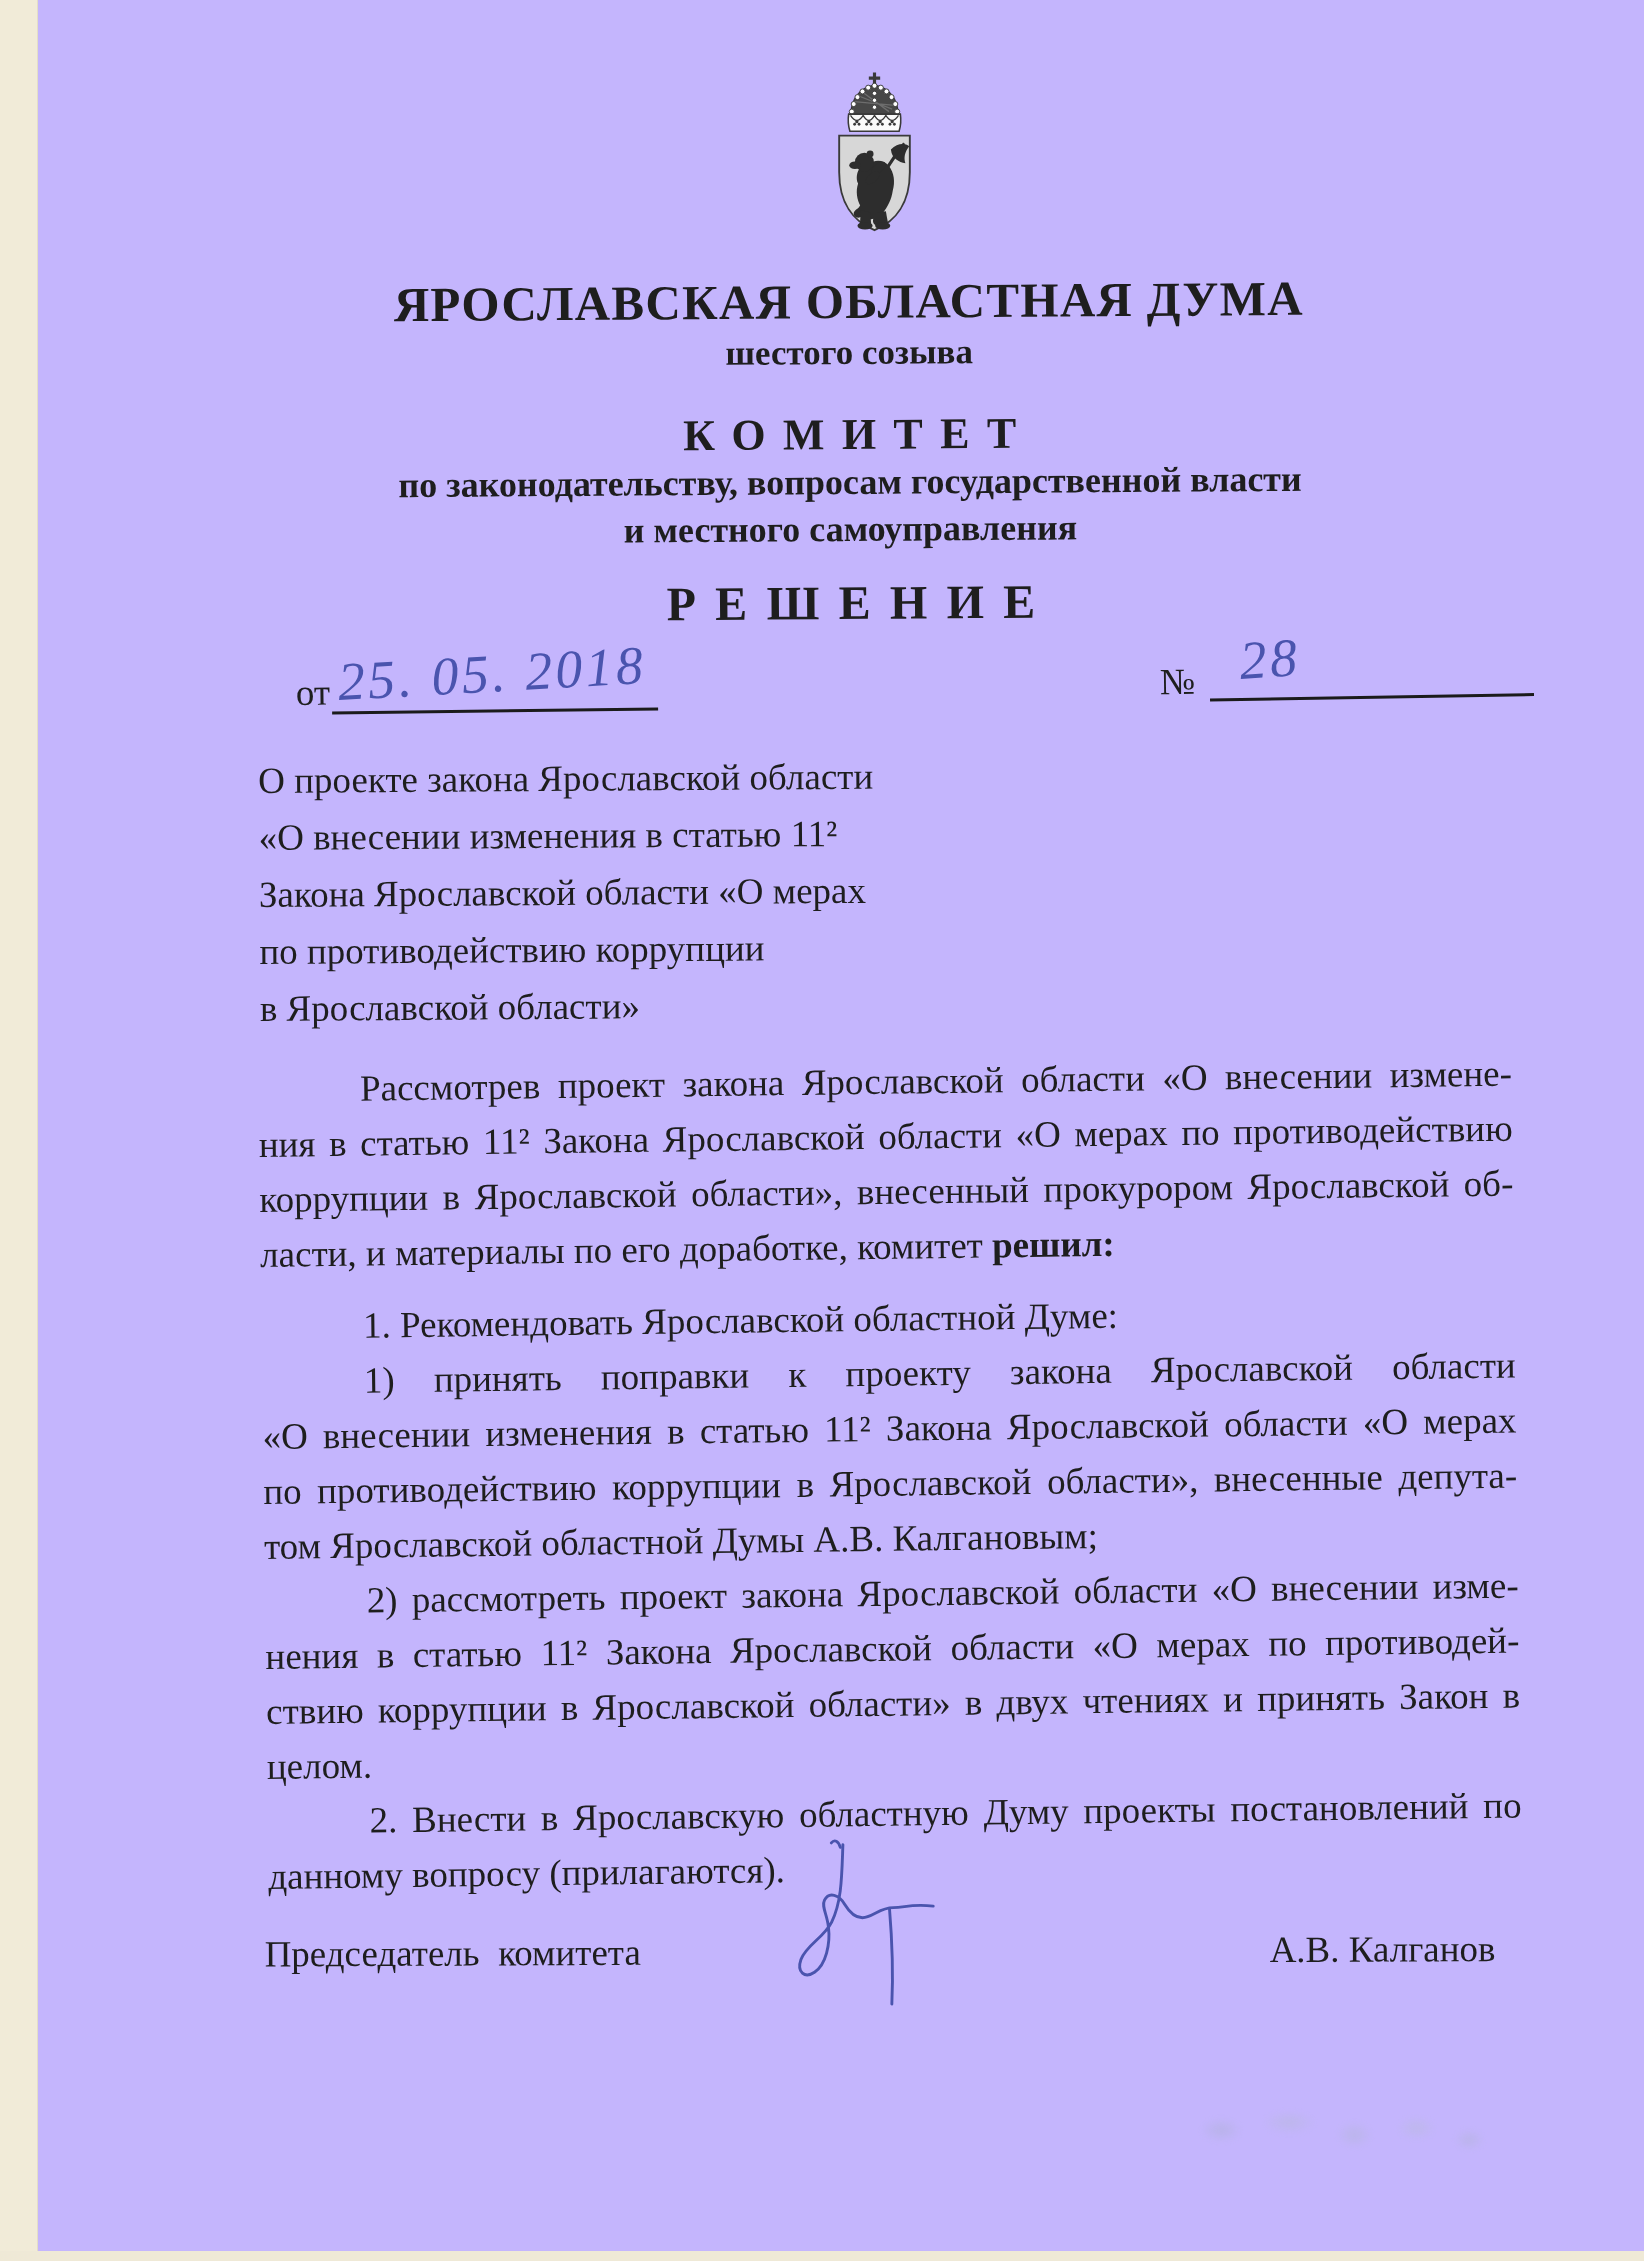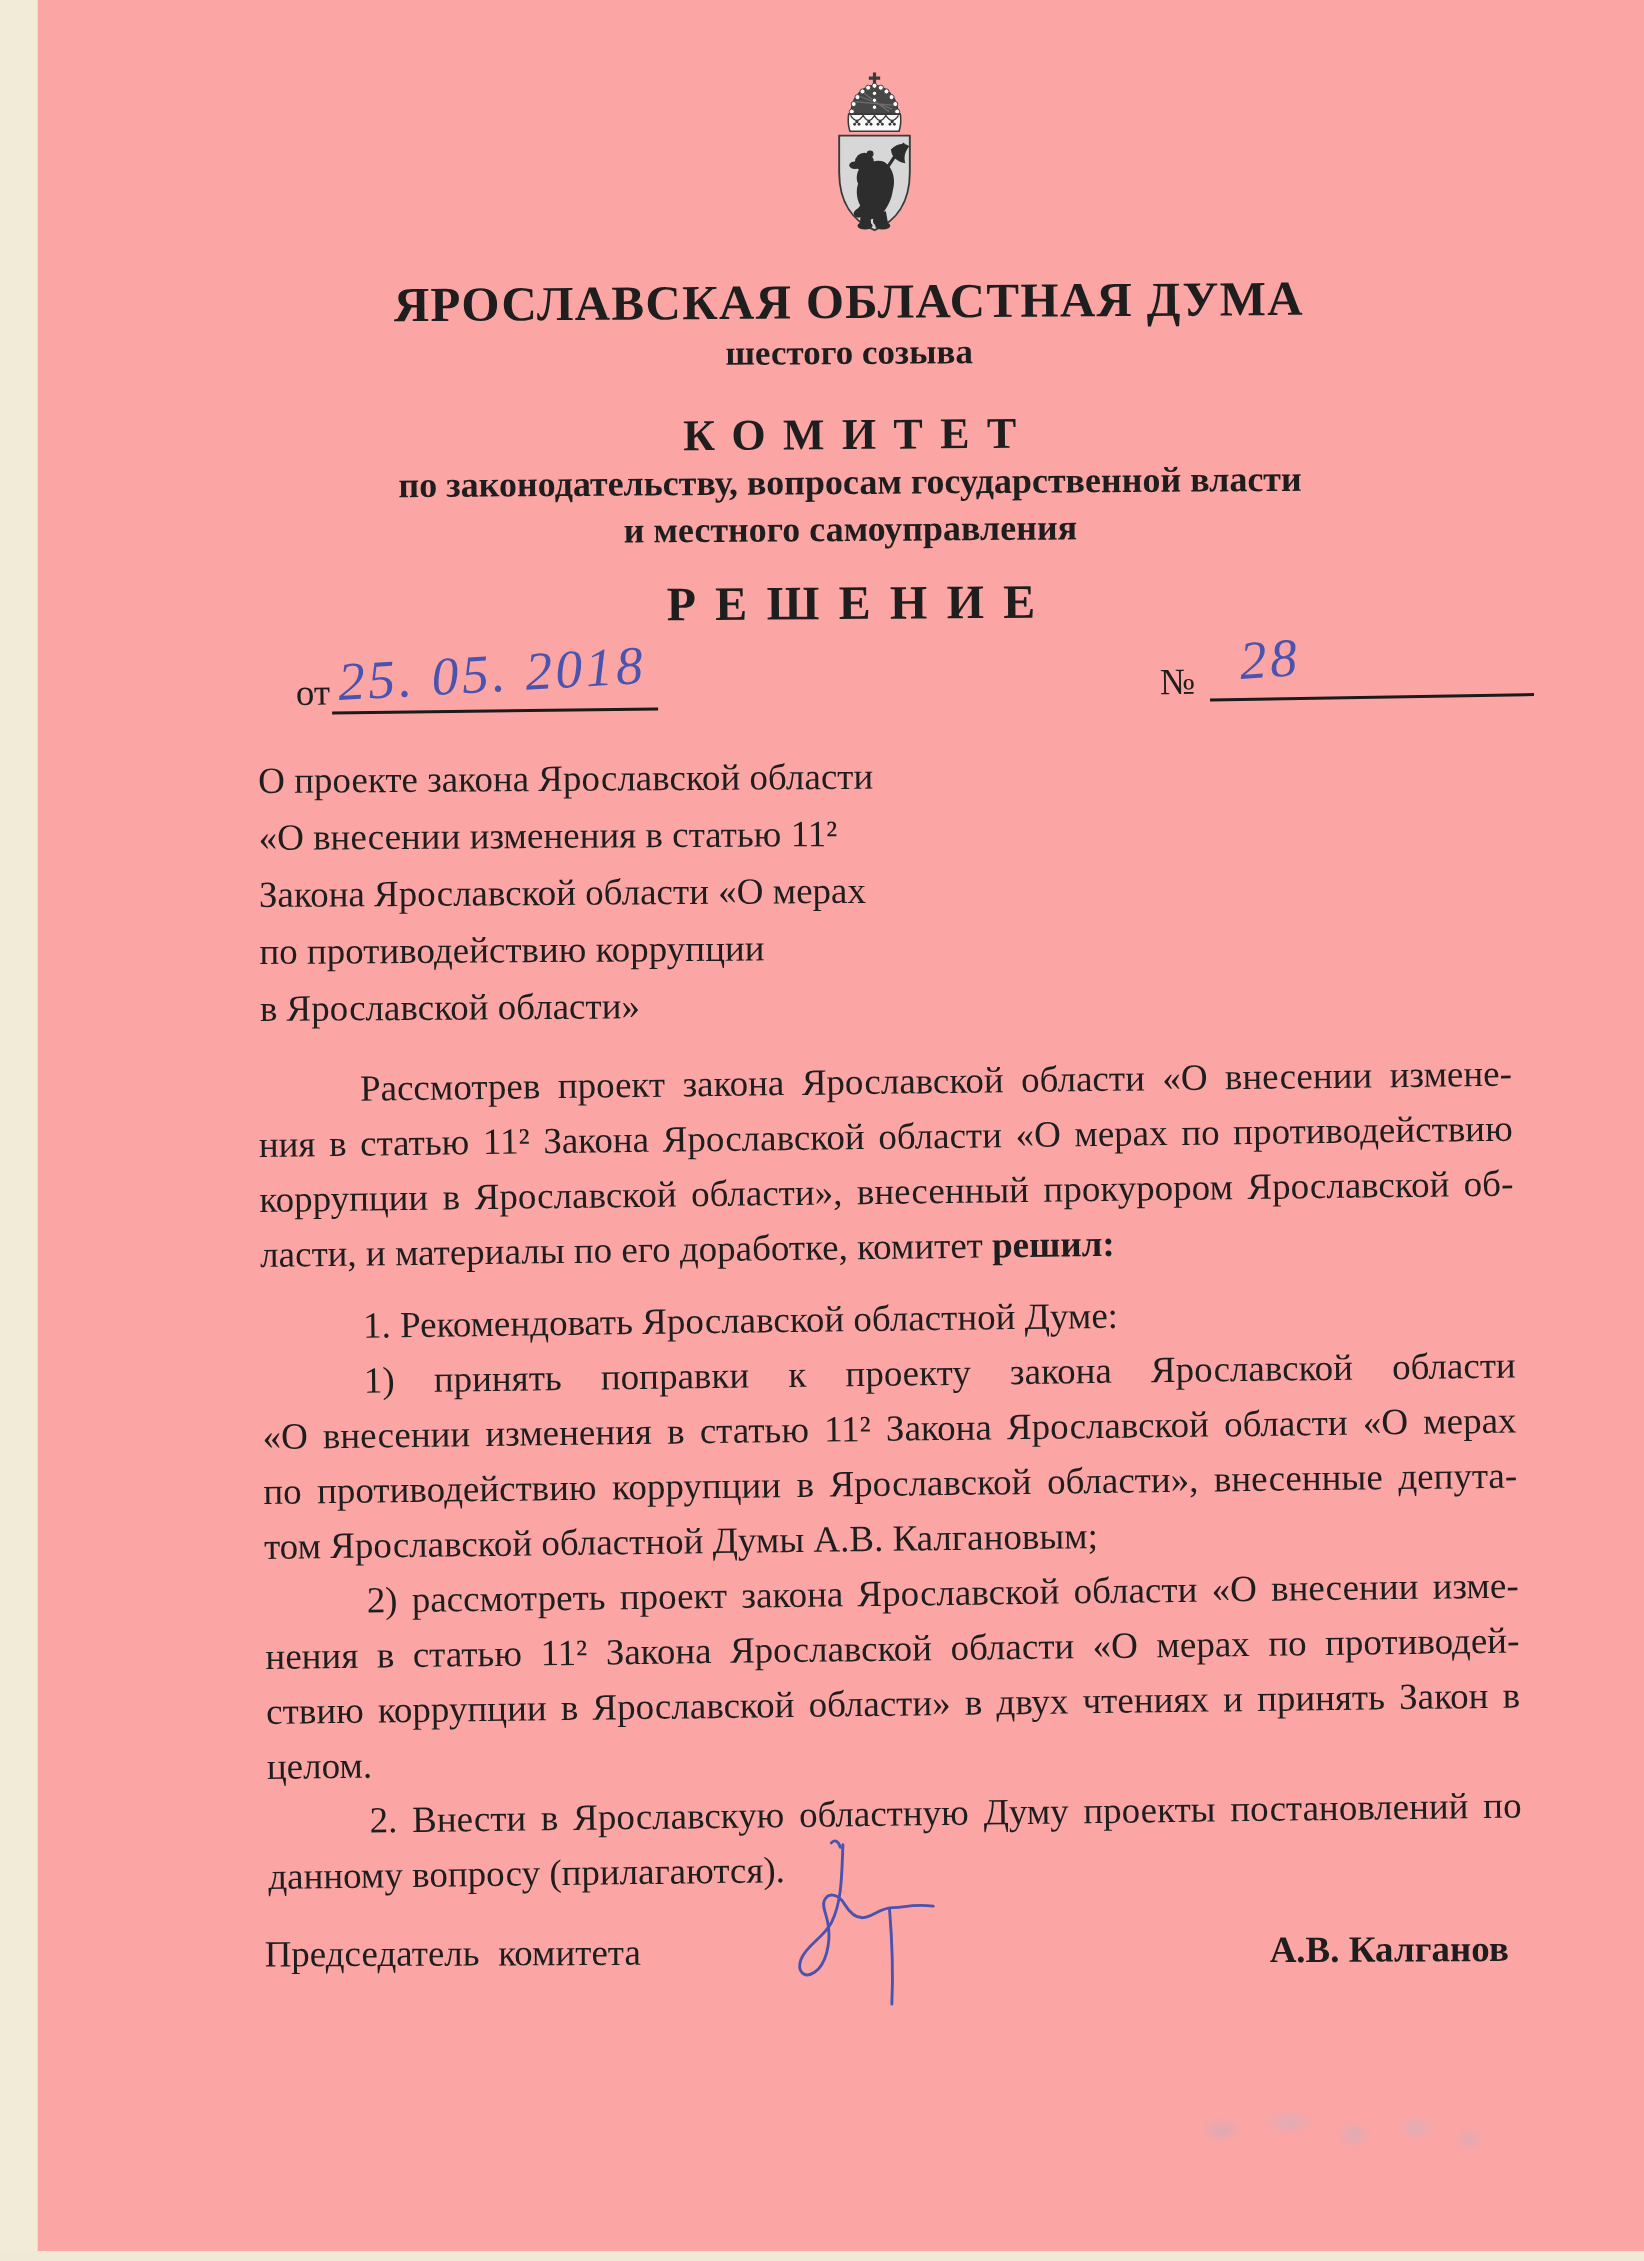--- a/index.html
+++ b/index.html
@@ -1,18 +1,18 @@
 <!DOCTYPE html>
 <html style="font-size:10.3px"><head>
 <meta charset="utf-8">
 <style>
   html,body { margin:0; padding:0; background:#d9d9d9; }
   .page {
     position:relative; width:1645px; height:2261px;
-    background:#fca5a5; overflow:hidden;
+    background:#c4b5fd; overflow:hidden;
     font-family:"Liberation Serif", serif; color:#1e1e1e;
   }
   
   .edge-left  { position:absolute; left:0; top:0; width:37px; height:100%;
                 background:#f1ebd8; border-right:1.3px solid #e3ddc8; }
   .edge-bottom{ position:absolute; left:0; bottom:0; width:100%; height:9.7px;
                 background:#efe9d6; }
 
   
   .header { position:absolute; left:52px; top:0; width:1593px; height:645px;
@@ -53,21 +53,21 @@
   .line { text-align:justify; text-align-last:justify; }
   .line.last { text-align-last:left; }
   .line.indent { text-indent:102px; }
   .gap { height:17.4px; }
   .bold { font-weight:bold; }
 
   
   .sig-row { position:absolute; left:0; top:0; width:1645px; height:2261px;
              transform:rotate(-0.25deg); }
   .sig-title { position:absolute; left:261px;  top:1930px; font-size:37px; white-space:pre; }
-  .sig-name  { position:absolute; left:1266px; top:1930px; font-size:37px;font-weight:bold; }
+  .sig-name  { position:absolute; left:1266px; top:1930px; font-size:37px; }
   .sig-mark  { position:absolute; left:742px; top:1837px; width:193px; height:219px; }
 
   
   .stamp-remnant { position:absolute; left:1184px; top:2101px; width:310px; height:97px;
     opacity:.45; filter:blur(3.2px);
     background:
       radial-gradient(ellipse 30px 18px at 12% 30%, #aab0cf 0%, transparent 70%),
       radial-gradient(ellipse 39px 17px at 34% 22%, #b4b9d4 0%, transparent 70%),
       radial-gradient(ellipse 26px 19.3px at 55% 35%, #b0b5d2 0%, transparent 70%),
       radial-gradient(ellipse 28px 17px at 75% 28%, #b7bcd6 0%, transparent 70%),

